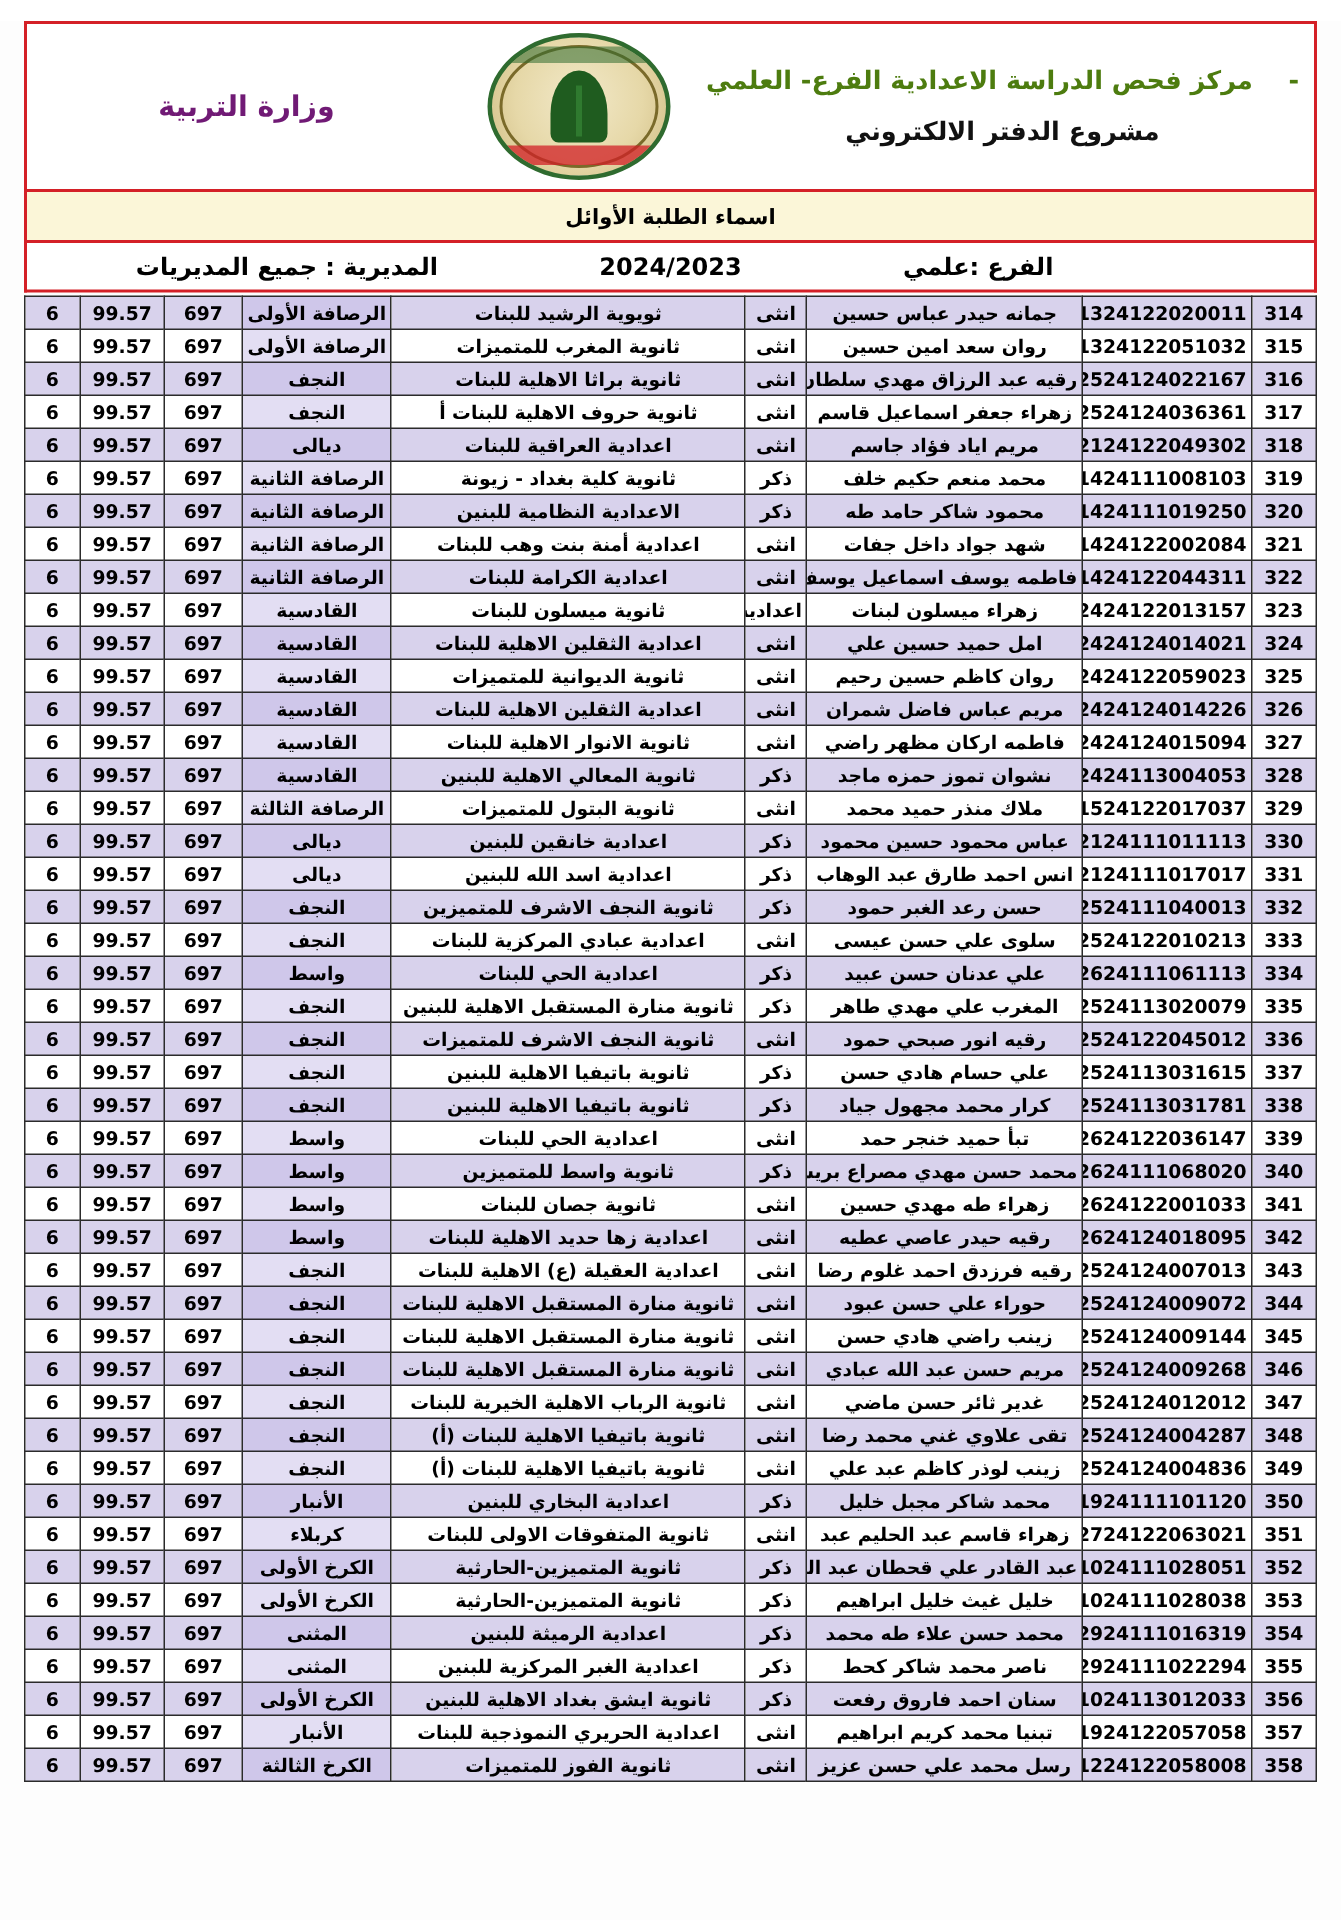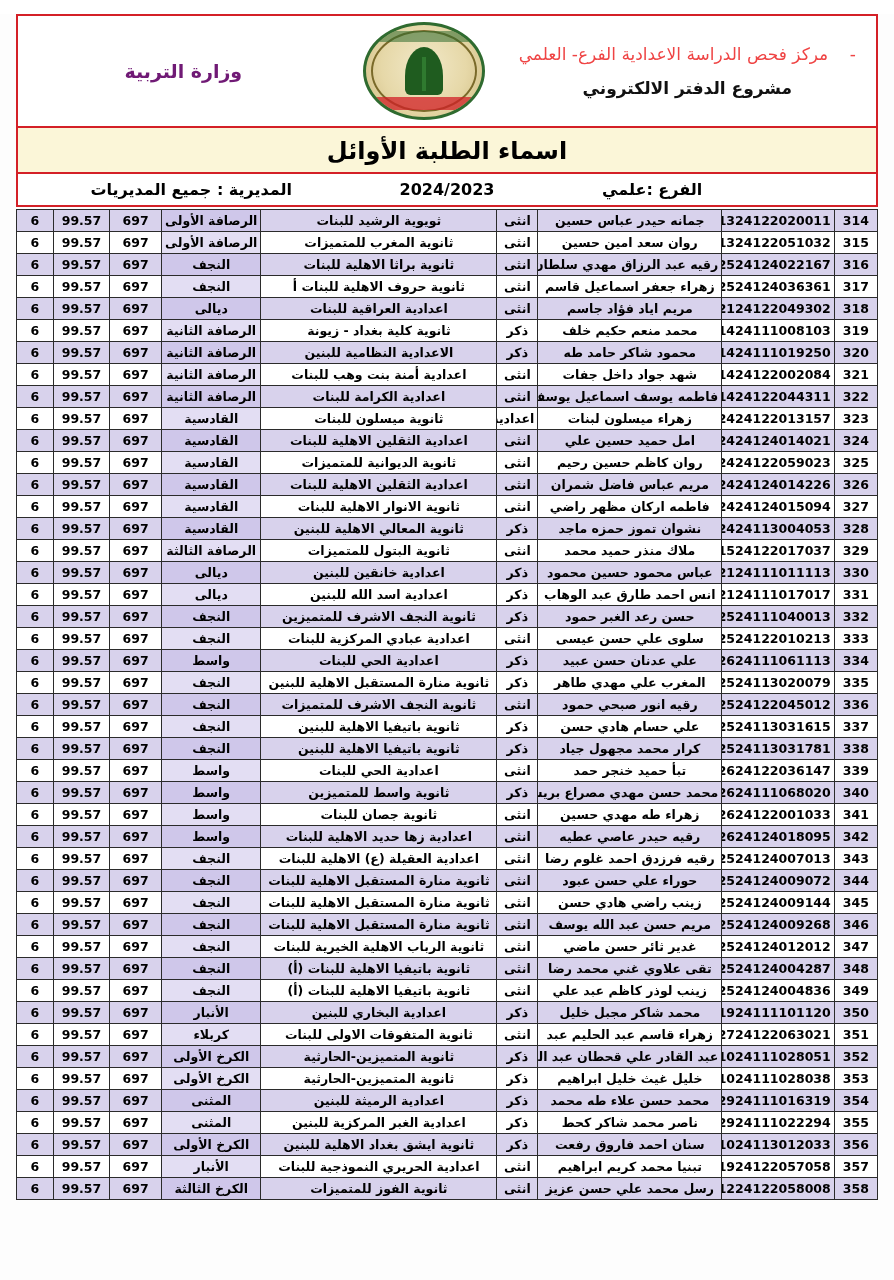--- a/index.html
+++ b/index.html
@@ -92,35 +92,35 @@
   .header-left{
     flex:1 1 46%;
     display:flex;
     flex-direction:column;
     justify-content:center;
     align-items:center;
     gap:14px;
     padding:6px 10px;
   }
   .header-left .l1{
-    font-size:17px;font-weight:normal;color:#ef4444;white-space:nowrap;
+    font-size:17px;font-weight:bold;color:#4d7c0f;white-space:nowrap;
   }
   .header-left .l2{
     font-size:17px;font-weight:bold;color:#111;
   }
 
   
   .titlebar{
     margin:0 16px;
     border:2px solid #d42027;
     border-top:none;
     background:#fbf6d8;
     text-align:center;
     padding:9px 0 7px 0;
-    font-size:24px;
+    font-size:14px;
     font-weight:bold;
   }
   .inforow{
     margin:0 16px;
     border:2px solid #d42027;
     border-top:none;
     display:flex;
     flex-direction:row;
     align-items:stretch;
     background:#fff;
@@ -568,21 +568,21 @@
             <td>انثى</td>
             <td>ثانوية منارة المستقبل الاهلية للبنات</td>
             <td class="dircell">النجف</td>
             <td>697</td>
             <td>99.57</td>
             <td>6</td>
           </tr>
           <tr class="odd">
             <td>346</td>
             <td>2524124009268</td>
-            <td>مريم حسن عبد الله يوسف</td>
+            <td>مريم حسن عبد الله عبادي</td>
             <td>انثى</td>
             <td>ثانوية منارة المستقبل الاهلية للبنات</td>
             <td class="dircell">النجف</td>
             <td>697</td>
             <td>99.57</td>
             <td>6</td>
           </tr>
           <tr class="even">
             <td>347</td>
             <td>2524124012012</td>

